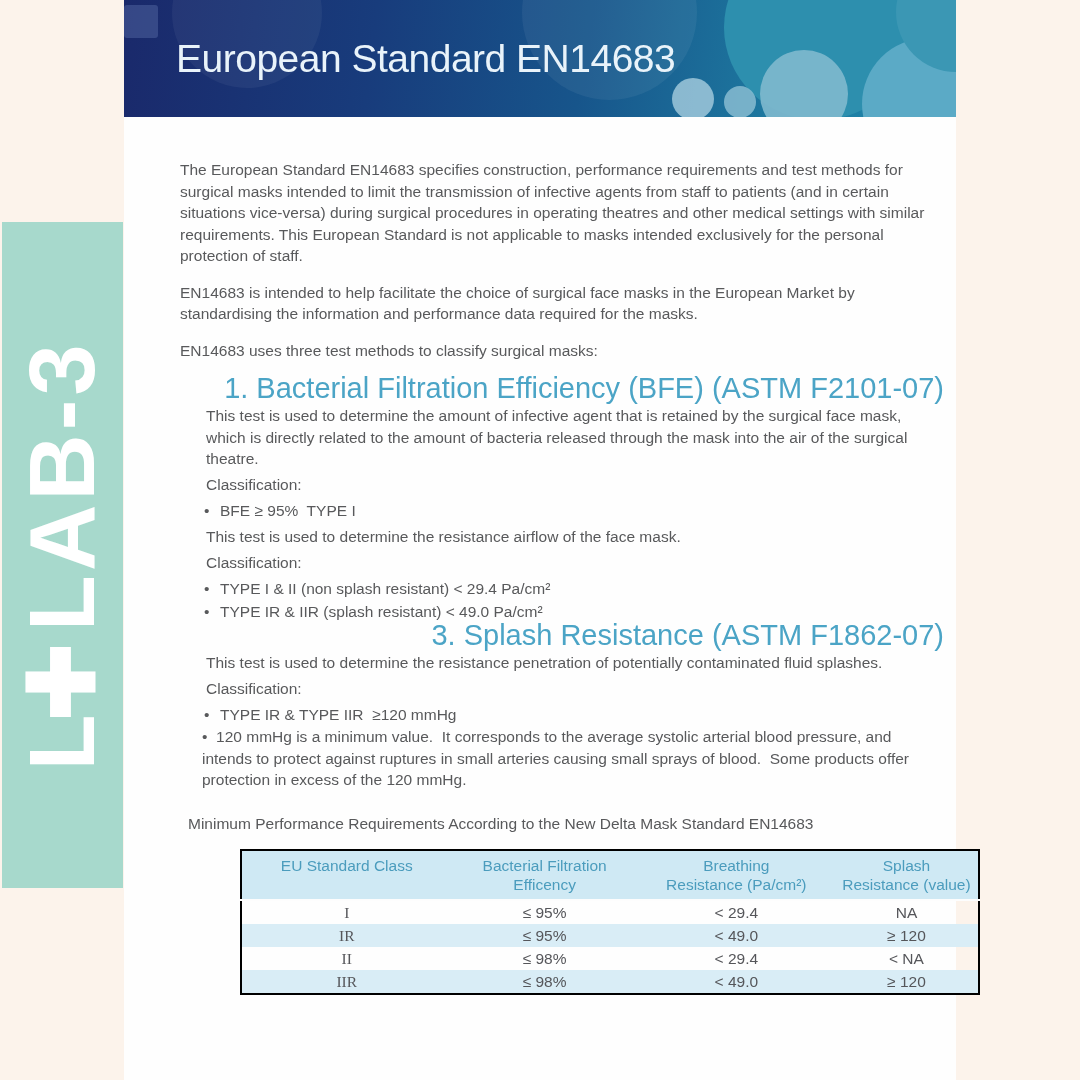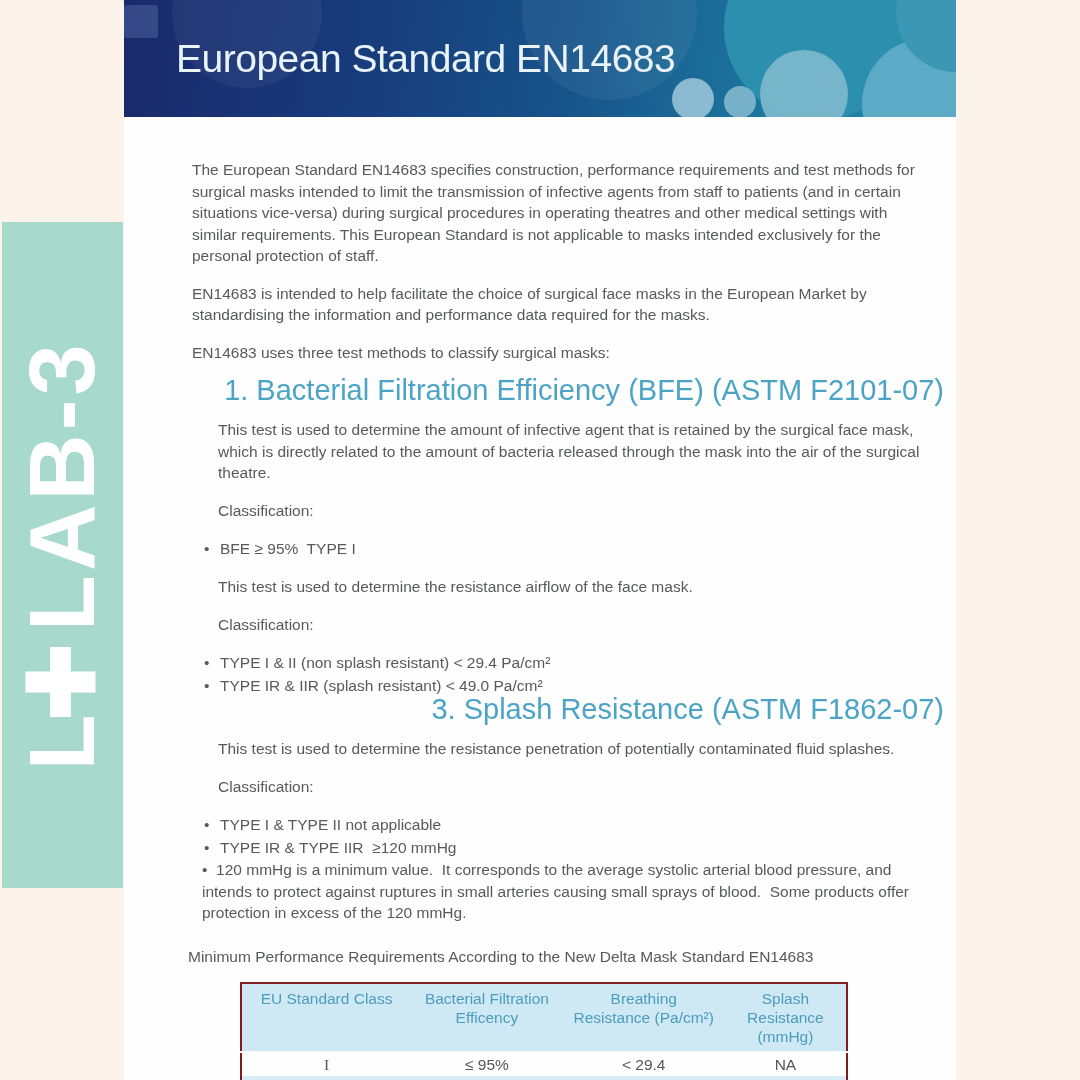--- a/index.html
+++ b/index.html
@@ -37,38 +37,38 @@
     position:absolute;left:2px;top:222px;width:121px;height:666px;
     background:#a7d9cc;display:flex;align-items:center;justify-content:center;
   }
   .logo-text{
     transform:rotate(-90deg);white-space:nowrap;
     font-weight:bold;font-size:92px;color:#ffffff;letter-spacing:4px;
   }
   .logo-text .mark{letter-spacing:-6px;margin-right:18px;}
   
   .content{padding:0 12px 0 52px;color:#58595b;font-size:15.5px;line-height:21.5px;}
-  .content p{margin:16px;}
+  .content p{margin:4px;}
   .para{margin-bottom:15px !important;}
   .para-first{margin-top:42px !important;}
   h2.sec-heading{
     margin:0 0 4px 0;font-weight:400;
     font-size:29px;line-height:25px;color:#4ba4c6;text-align:right;
   }
   .sec-body{margin-left:26px;}
   .class-label{margin:0;}
   .bullet-item{position:relative;padding-left:18px;line-height:23px;white-space:pre-wrap;}
   .bullet-item::before{content:"•";position:absolute;left:2px;top:0;}
   .bullet-note{line-height:21.5px;white-space:pre-wrap;}
   .bullet-note::before{content:"•  ";}
   .caption{margin-top:22px !important;margin-left:12px !important;}
   
   table.spec{
-    margin:14px 0 0 64px;width:608px;
-    border-collapse:collapse;border:2px solid #7f1d1d;
+    margin:14px 0 0 64px;width:740px;
+    border-collapse:collapse;border:2px solid #000000;
     font-size:15.5px;text-align:center;
   }
   table.spec th{
     background:#cfe9f4;color:#4b9cbd;font-weight:400;
     padding:5px 2px;line-height:19px;white-space:pre-line;
     border-bottom:2px solid #fdfdfd;vertical-align:top;
   }
   table.spec td{padding:2px 2px;line-height:19px;color:#55565a;}
   table.spec tr.striped td{background:#d9edf6;}
   table.spec td.roman{font-family:"Liberation Serif", serif;}
@@ -114,21 +114,20 @@
       <p>This test is used to determine the resistance airflow of the face mask.</p>
       <p class="class-label">Classification:</p>
       <div class="bullet-item">TYPE I &amp; II (non splash resistant) &lt; 29.4 Pa/cm²</div>
       <div class="bullet-item">TYPE IR &amp; IIR (splash resistant) &lt; 49.0 Pa/cm²</div>
     </div>
 
     <h2 class="sec-heading">3. Splash Resistance (ASTM F1862-07)</h2>
     <div class="sec-body">
       <p>This test is used to determine the resistance penetration of potentially contaminated fluid splashes.</p>
       <p class="class-label">Classification:</p>
-      <div class="bullet-item">TYPE I &amp; TYPE II not applicable</div>
       <div class="bullet-item">TYPE IR &amp; TYPE IIR  ≥120 mmHg</div>
       <div class="bullet-note">120 mmHg is a minimum value.  It corresponds to the average systolic arterial blood pressure, and intends to protect against ruptures in small arteries causing small sprays of blood.  Some products offer protection in excess of the 120 mmHg.</div>
     </div>
 
     <p class="para caption">Minimum Performance Requirements According to the New Delta Mask Standard EN14683</p>
 
     <table class="spec">
       <colgroup>
           <col class="c1">
           <col class="c2">
@@ -136,21 +135,21 @@
           <col class="c4">
         </colgroup>
       <thead>
         <tr>
           <th>EU Standard Class</th>
           <th>Bacterial Filtration
 Efficency</th>
           <th>Breathing
 Resistance (Pa/cm²)</th>
           <th>Splash
-Resistance (mmHg)</th>
+Resistance (value)</th>
         </tr>
       </thead>
       <tbody>
         <tr>
           <td class="roman">I</td>
           <td>≤ 95%</td>
           <td>&lt; 29.4</td>
           <td>NA</td>
         </tr>
         <tr class="striped">

